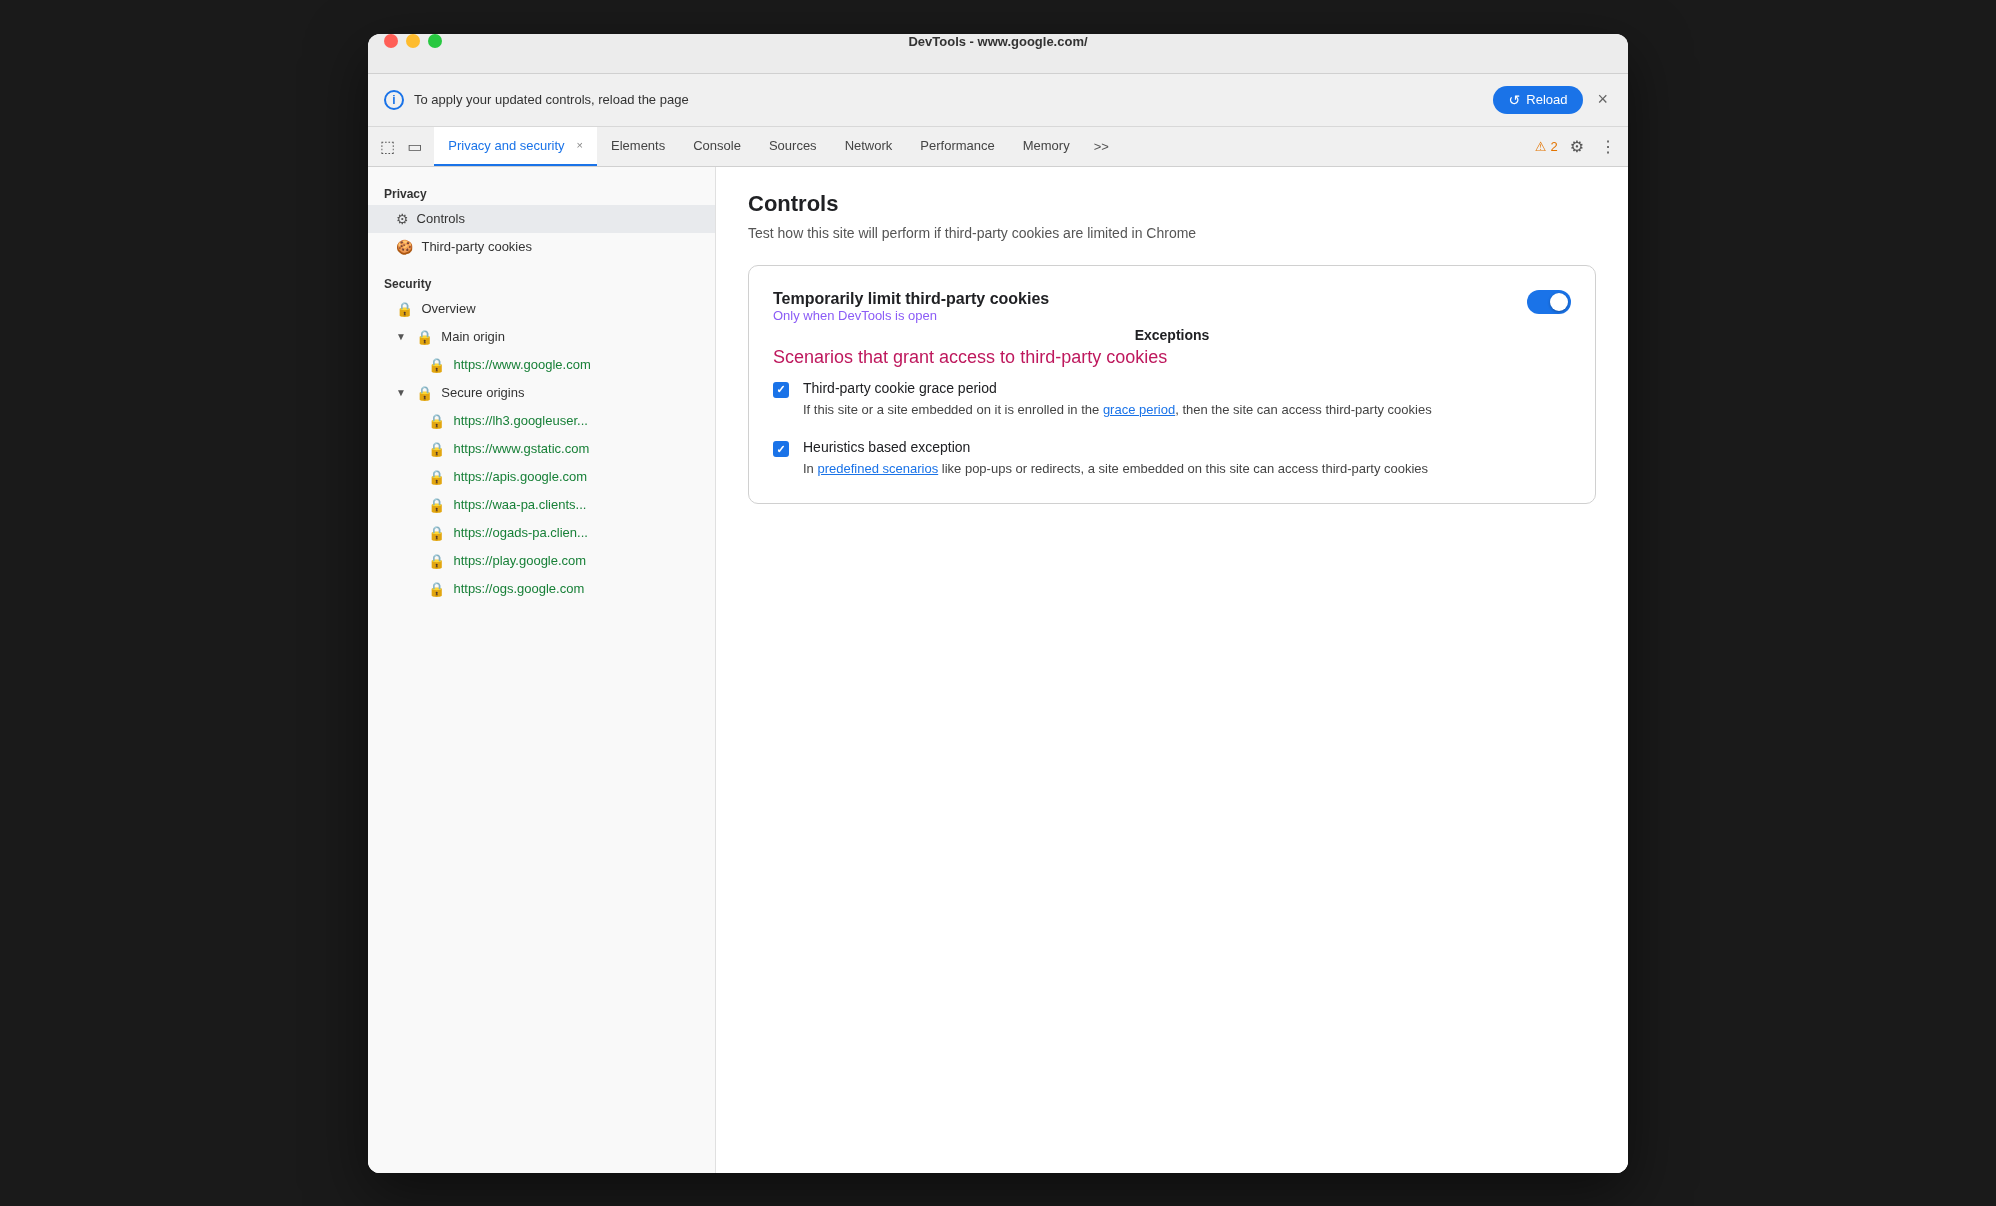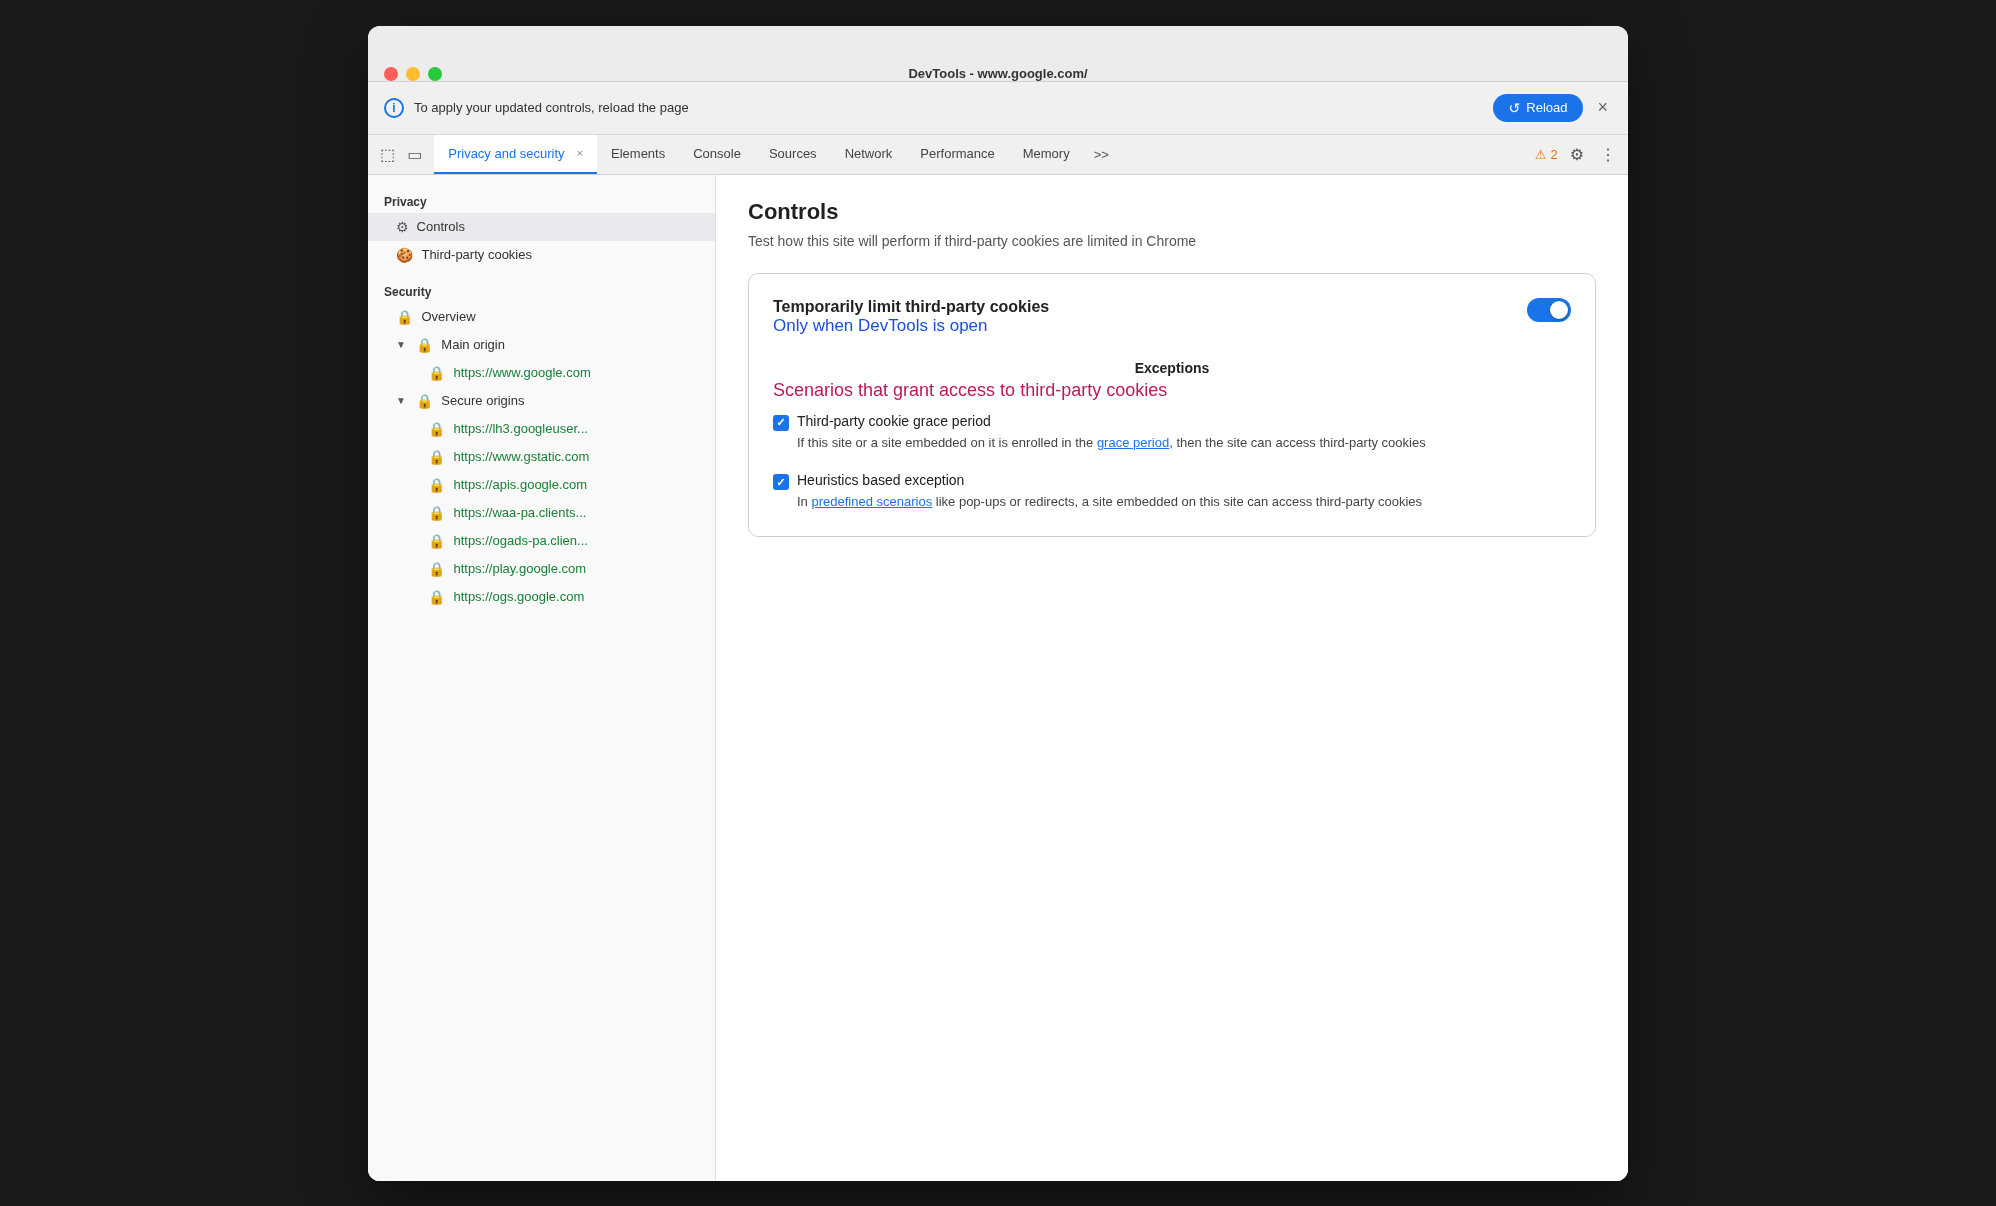--- a/index.html
+++ b/index.html
@@ -13,23 +13,23 @@
     }
     .window {
       width: 1260px;
       background: #f5f5f5;
       border-radius: 12px;
       overflow: hidden;
       box-shadow: 0 20px 60px rgba(0,0,0,0.5);
     }
     .titlebar {
       background: #ececec;
-      height: 56px;
-      display: flex;
-      align-items: flex-end;
+      height: 40px;
+      display: flex;
+      align-items: flex-start;
       justify-content: center;
       position: relative;
       border-bottom: 1px solid #d0d0d0;
     }
     .titlebar-buttons {
       position: absolute;
       left: 16px;
       display: flex;
       gap: 8px;
       align-items: center;
@@ -250,23 +250,22 @@
       align-items: flex-start;
       justify-content: space-between;
       margin-bottom: 4px;
     }
     .card-title {
       font-size: 16px;
       font-weight: 700;
       color: #202124;
     }
     .card-subtitle {
-      font-size: 17px;
-      color: #1d4ed8;
-      margin-bottom: 20px;
+      font-size: 13px;
+      color: #8b5cf6;
     }
     
     .toggle {
       width: 44px;
       height: 24px;
       background: #1a73e8;
       border-radius: 12px;
       position: relative;
       cursor: pointer;
       flex-shrink: 0;
@@ -290,21 +289,21 @@
       text-align: center;
     }
     .exceptions-desc {
       font-size: 18px;
       color: #be185d;
       margin-bottom: 12px;
     }
     .exception-item {
       display: flex;
       align-items: flex-start;
-      gap: 8px;
+      gap: 14px;
       margin-bottom: 20px;
     }
     .exception-item:last-child { margin-bottom: 0; }
     .checkbox {
       width: 16px;
       height: 16px;
       background: #1a73e8;
       border: 2px solid #1a73e8;
       border-radius: 3px;
       display: flex;

